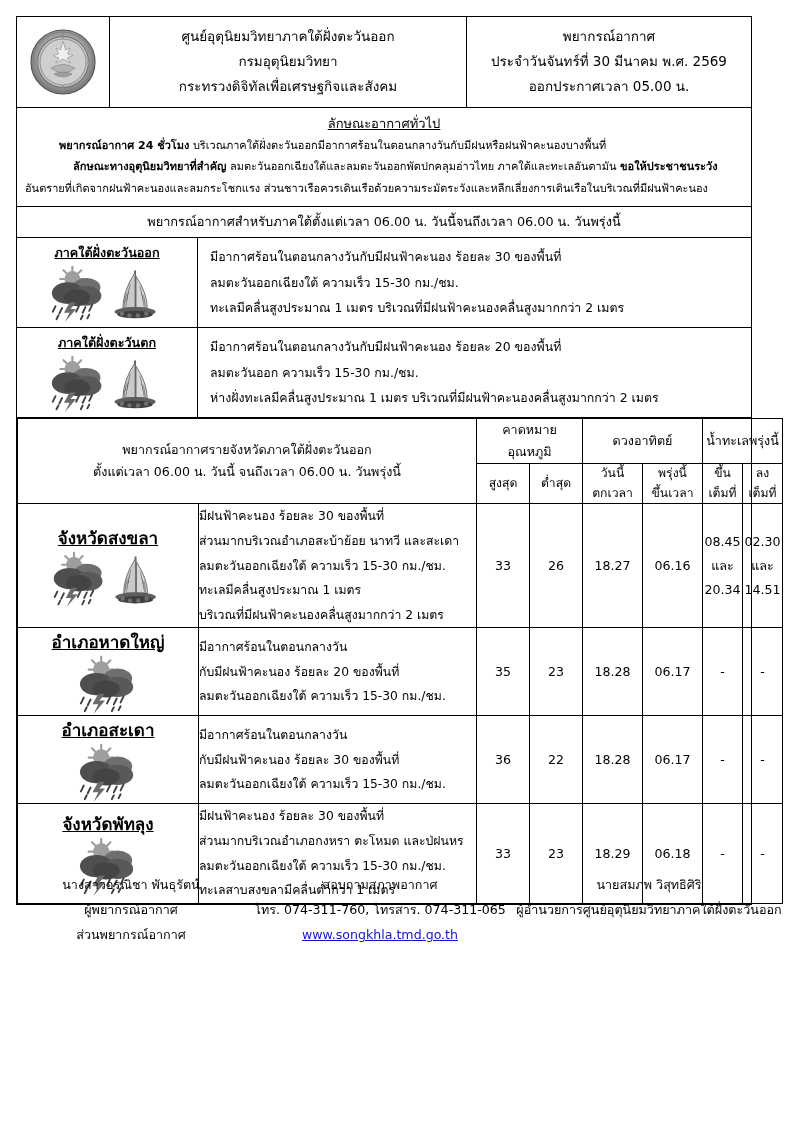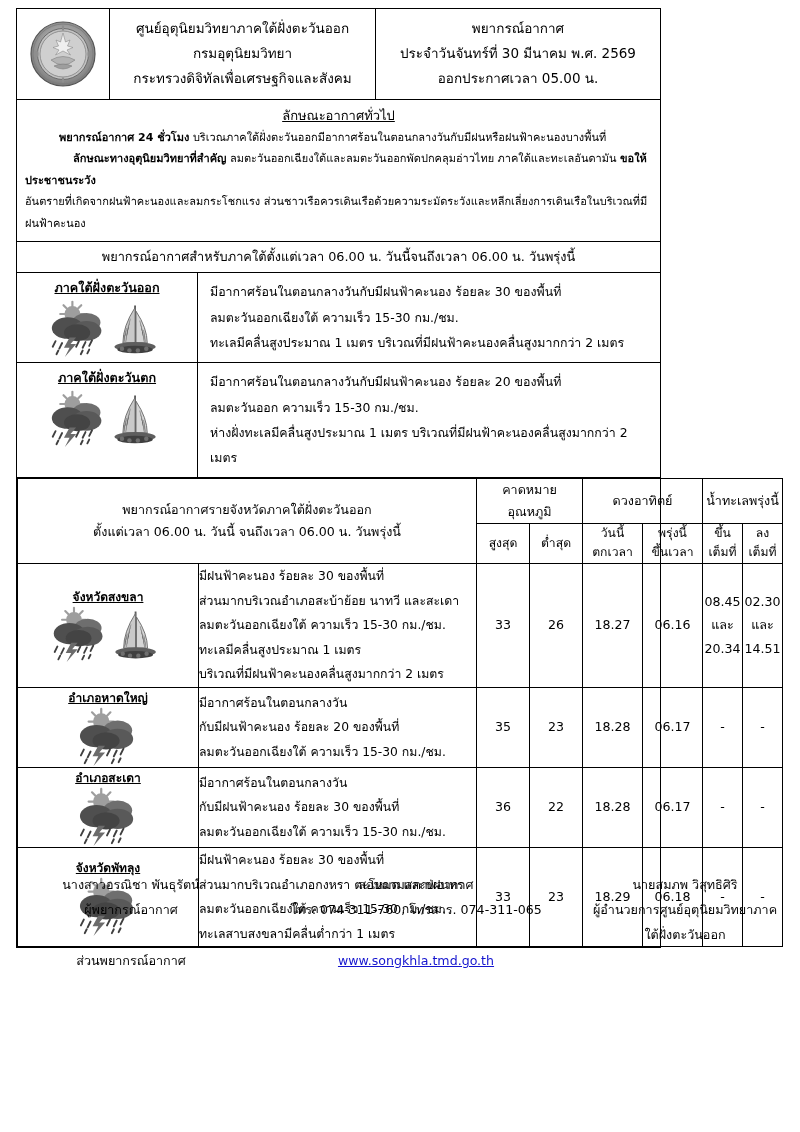--- a/index.html
+++ b/index.html
@@ -16,22 +16,22 @@
   }
   .page {
     position: relative;
     width: 800px;
     height: 1132px;
     box-sizing: border-box;
   }
   .doc {
     position: absolute;
     left: 16px;
-    top: 8px;
-    width: 645px;
+    top: 16px;
+    width: 736px;
     border: 1.5px solid #000;
     box-sizing: border-box;
   }
 
   
   .hdr {
     display: flex;
     align-items: stretch;
     border-bottom: 1.5px solid #000;
   }
@@ -150,21 +150,21 @@
     padding: 3px 1px;
   }
   .hdr-no-top { border-top: none; }
 
   .cell-place {
     text-align: center;
     vertical-align: top;
     padding: 6px 2px 6px;
   }
   .place-name {
-    font-size: 12px;
+    font-size: 17px;
     text-decoration: underline;
     font-weight: bold;
   }
   .cell-desc {
     padding: 7px 8px 7px 12px;
     vertical-align: middle;
     margin-top: 29px;
   }
   .cell-desc div {
     font-size: 12.3px;
@@ -179,21 +179,20 @@
   
   .footer {
     position: absolute;
     left: 16px;
     top: 872px;
     width: 768px;
   }
   .f-row {
     display: flex;
     width: 100%;
-    gap: 36px;
   }
   .f-c1 { flex: 0 0 230px; text-align: center; }
   .f-c2 { flex: 0 0 268px; text-align: center; }
   .f-c3 { flex: 1 1 auto; text-align: center; }
   .f-row div {
     font-size: 12.6px;
     line-height: 2.0;
   }
   .flink {
     color: #1414cf;

